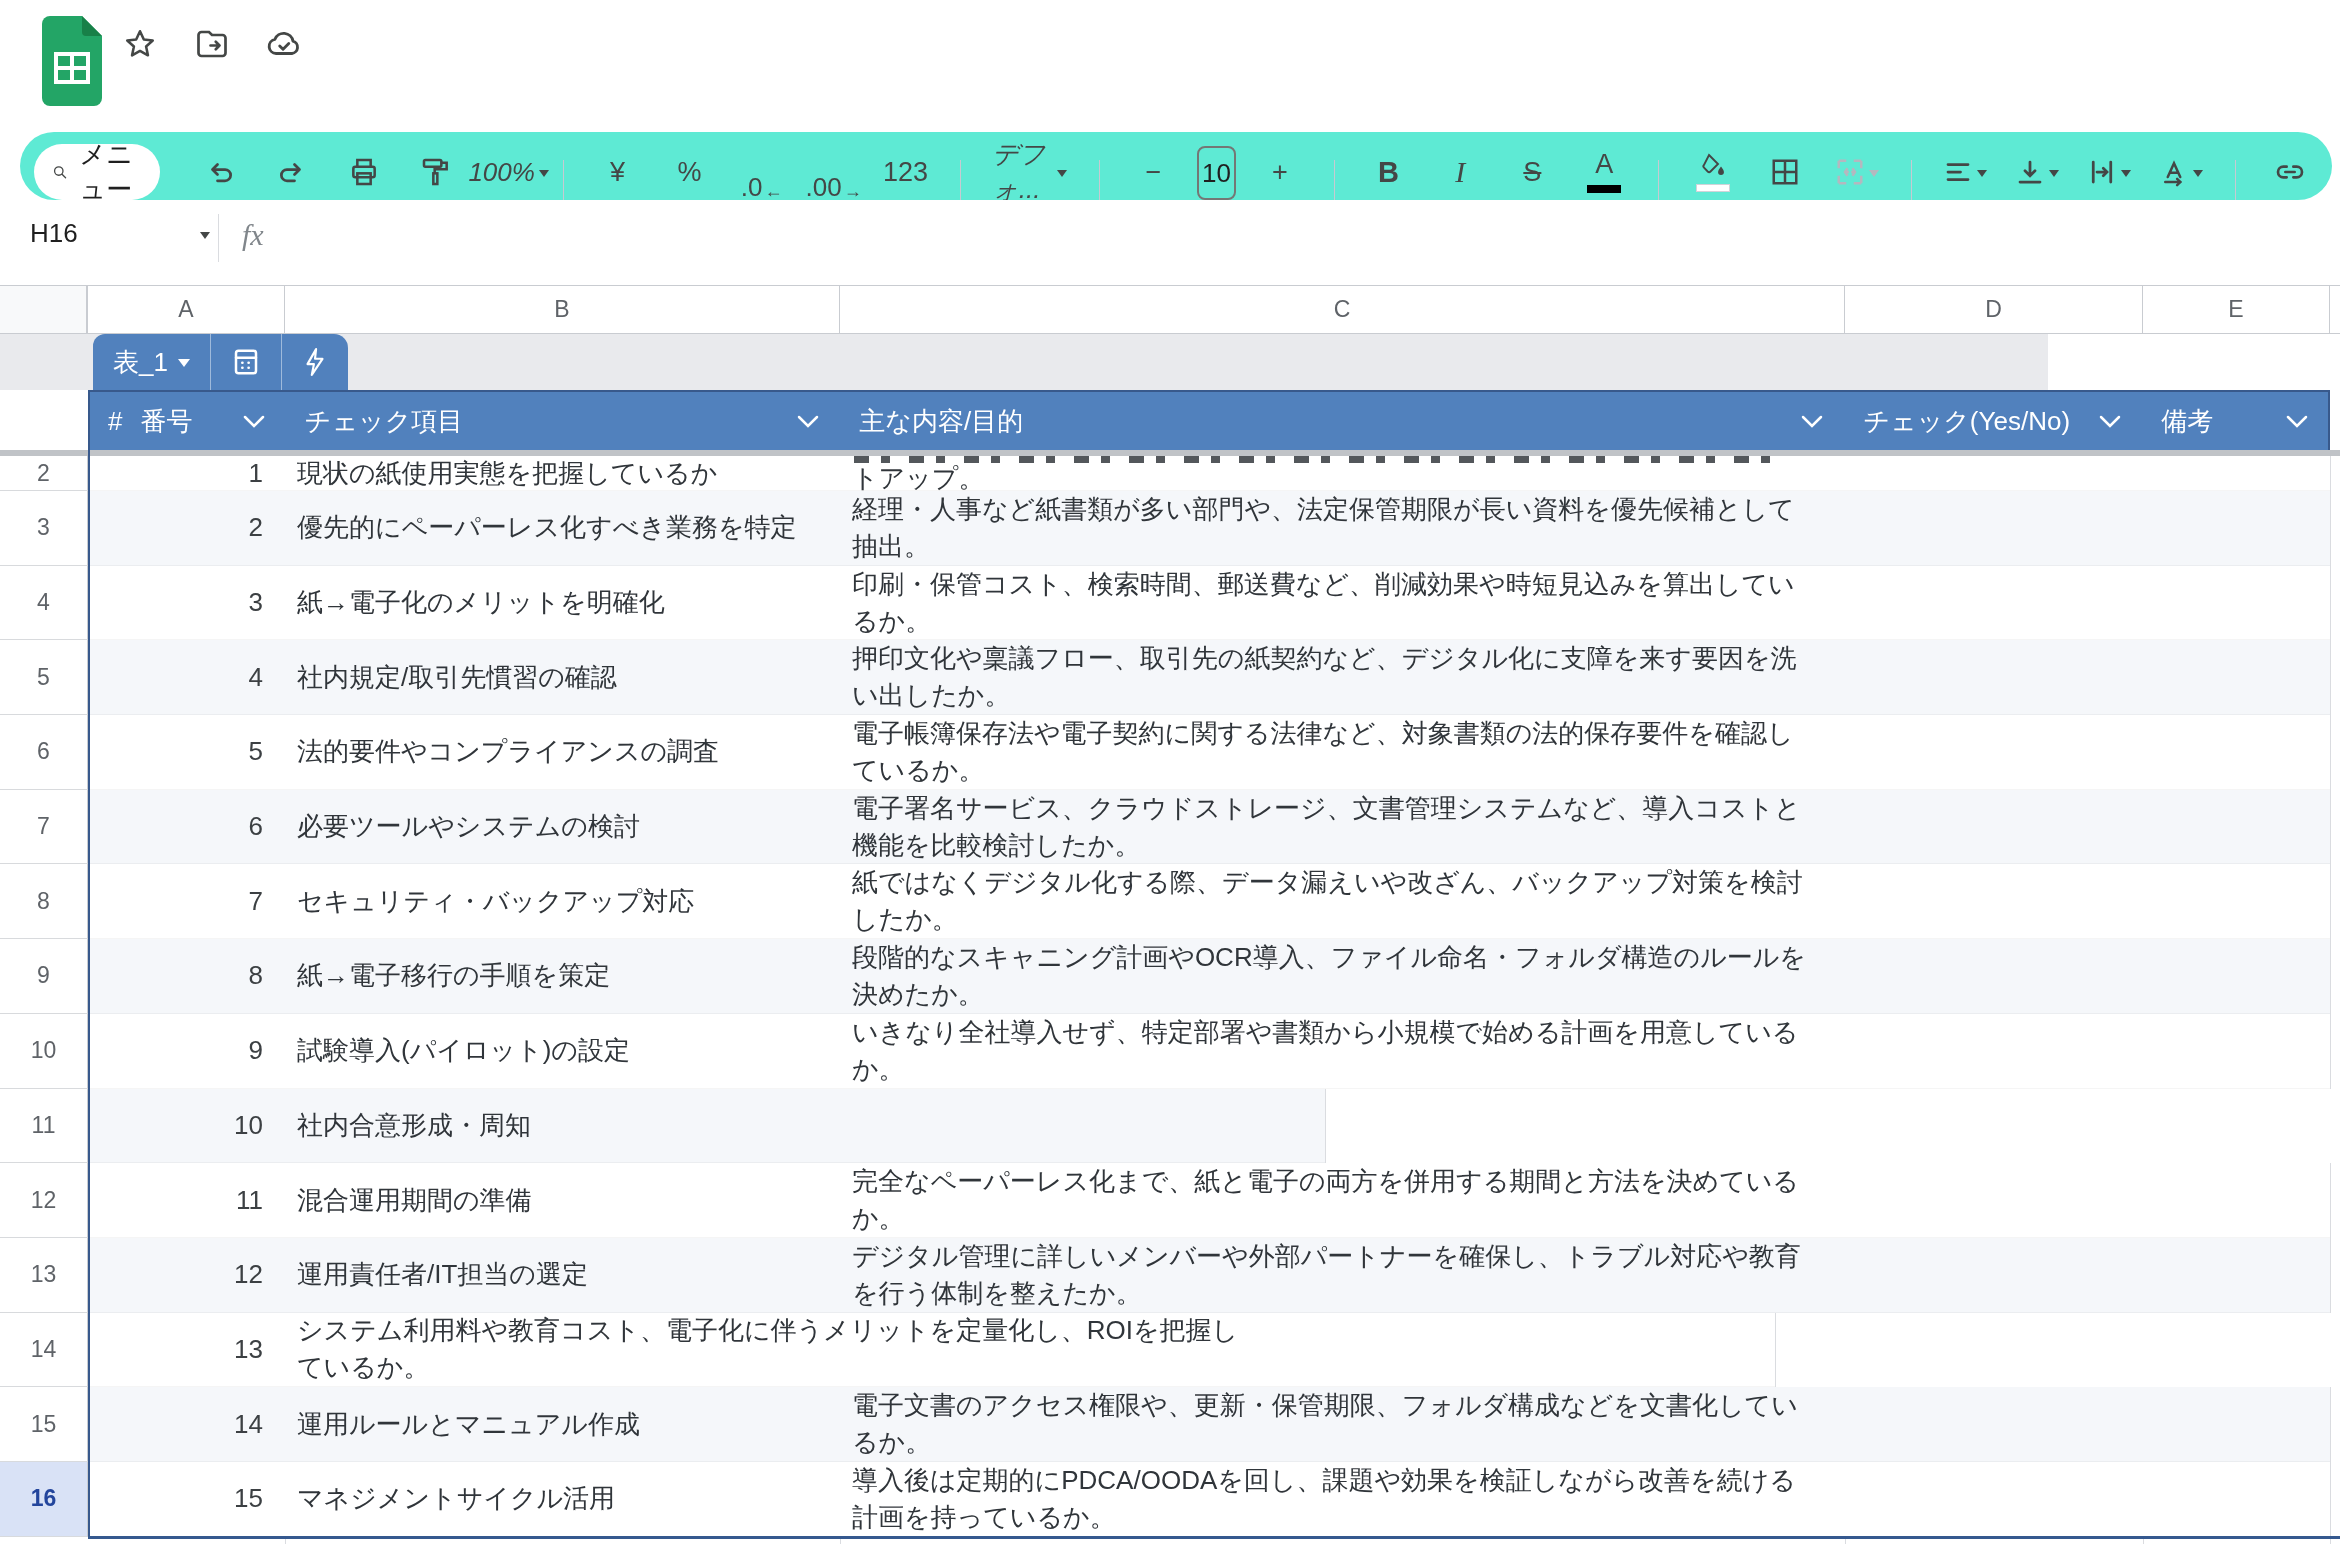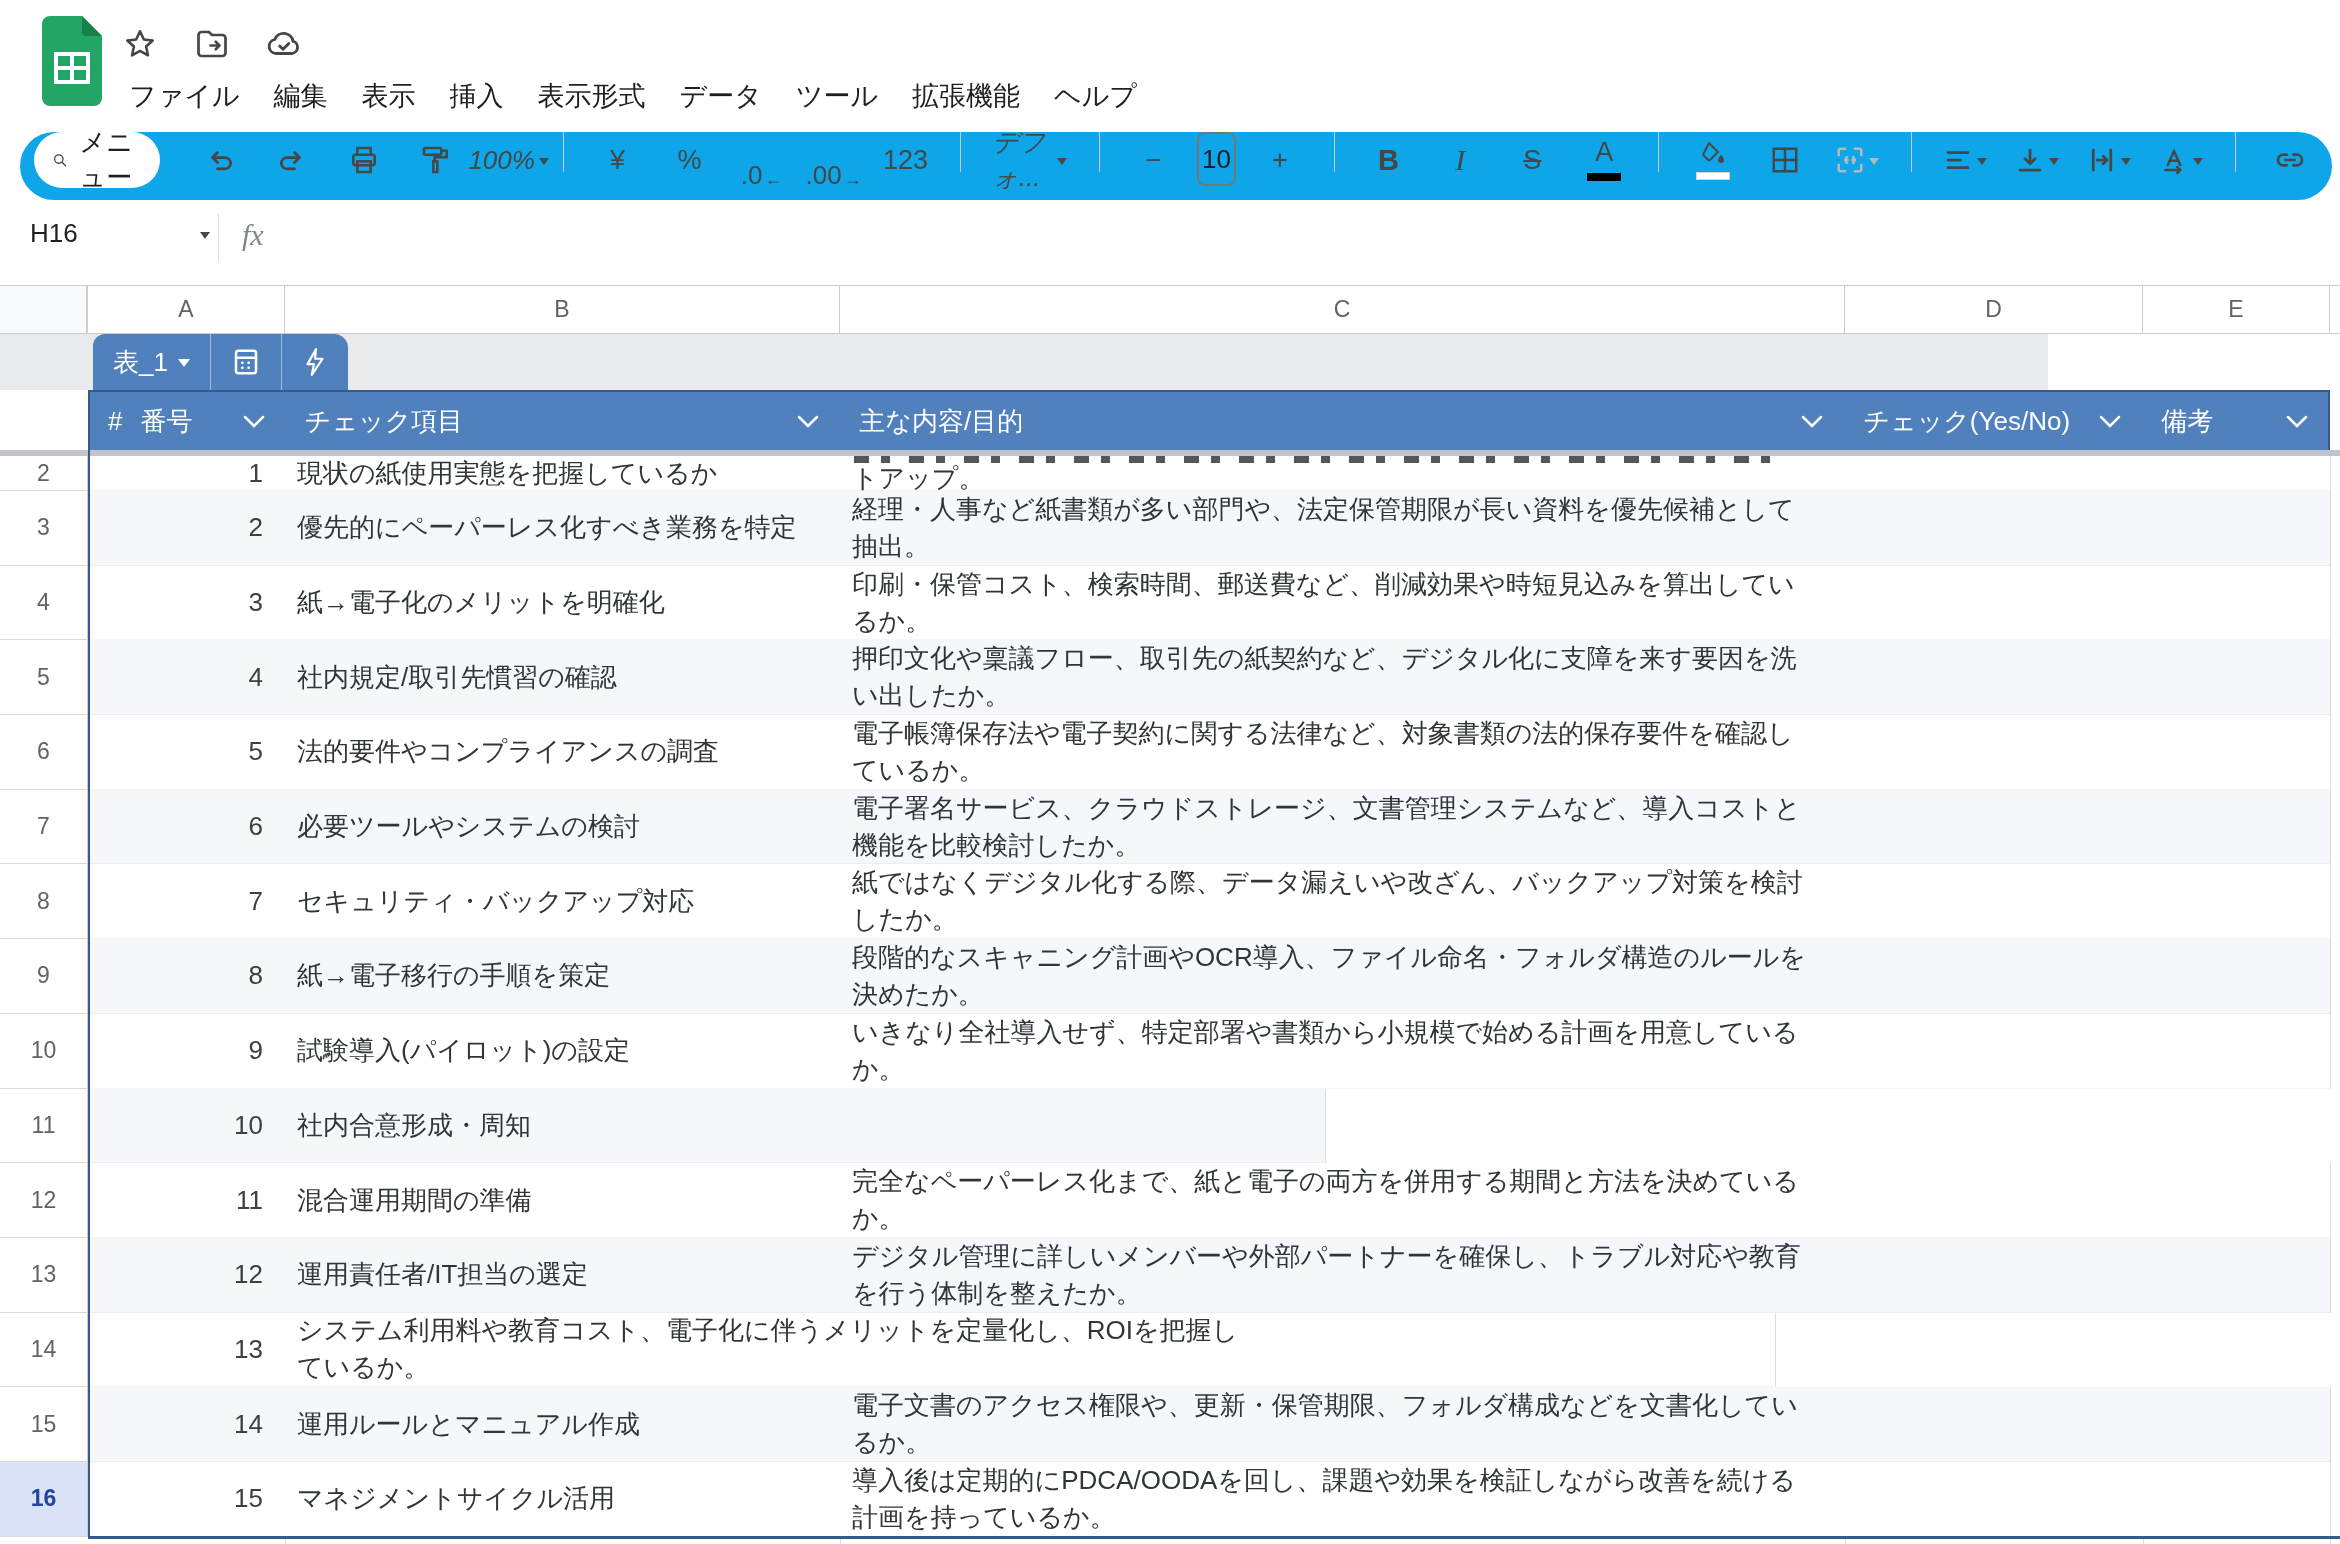--- a/index.html
+++ b/index.html
@@ -10,22 +10,22 @@
   }
   
   .titlebar{position:absolute;left:0;top:0;width:2340px;height:132px;background:#fff;}
   .logo{position:absolute;left:38px;top:16px;}
   .title-line{position:absolute;left:118px;top:22px;display:flex;align-items:center;gap:28px;}
   .doc-title{font-size:36px;font-weight:600;color:#1f1f1f;letter-spacing:0.5px;}
   .tb-ic{display:flex;align-items:center;justify-content:center;width:44px;height:44px;}
   .menubar{position:absolute;left:112px;top:72px;display:flex;}
   .menu-item{font-size:27px;color:#1f1f1f;padding:6px 17px;border-radius:8px;cursor:default;}
   
-  .toolbar{position:absolute;left:20px;top:132px;width:2312px;height:68px;background:#0ea5e9;
-    border-radius:34px;display:flex;align-items:flex-start;padding:0 14px;box-sizing:border-box;gap:16px;}
+  .toolbar{position:absolute;left:20px;top:132px;width:2312px;height:68px;background:#5eead4;
+    border-radius:34px;display:flex;align-items:flex-end;padding:0 14px;box-sizing:border-box;gap:16px;}
   .pill{background:#fff;border-radius:28px;height:56px;display:flex;align-items:center;
     padding:0 26px 0 18px;gap:12px;margin-right:16px;}
   .pill-label{font-size:26px;color:#1f1f1f;}
   .tbtn{min-width:56px;height:56px;display:flex;align-items:center;justify-content:center;
     color:#444746;font-size:27px;border-radius:8px;gap:4px;padding:0 6px;box-sizing:border-box;}
   .tsep{width:1px;height:40px;background:#c7cad1;margin:0 10px;}
   .caret{width:0;height:0;border:6px solid transparent;border-top:8px solid #444746;margin-top:8px;}
   .caret.sm{border-width:5px;border-top-width:7px;}
   .caret.dis{border-top-color:#b4b8bf;}
   .zoom-label,.font-label{font-size:26px;color:#444746;font-style:italic;}
@@ -125,31 +125,20 @@
         <path d="M11 13h6M14.5 10.5L17 13l-2.5 2.5" stroke-linecap="round" stroke-linejoin="round"></path>
       </svg>
     </span>
     <span class="tb-ic">
       <svg class="ic" width="38" height="38" viewBox="0 0 24 24" fill="none" stroke="#444746" stroke-width="1.8" stroke-linecap="round" stroke-linejoin="round">
         <path d="M7 18a4.5 4.5 0 01-.8-8.9 6 6 0 0111.5 1.1A4 4 0 0117 18H7z"></path>
         <path d="M9.3 13.2l2.1 2.1 3.6-3.6"></path>
       </svg>
     </span>
   </div>
-  <nav class="menubar">
-      <span class="menu-item">ファイル</span>
-      <span class="menu-item">編集</span>
-      <span class="menu-item">表示</span>
-      <span class="menu-item">挿入</span>
-      <span class="menu-item">表示形式</span>
-      <span class="menu-item">データ</span>
-      <span class="menu-item">ツール</span>
-      <span class="menu-item">拡張機能</span>
-      <span class="menu-item">ヘルプ</span>
-    </nav>
 </div>
 
 <div class="toolbar">
   <div class="pill">
     <svg class="ic" width="30" height="30" viewBox="0 0 24 24" fill="none" stroke="#444746" stroke-width="2" stroke-linecap="round">
       <circle cx="10.5" cy="10.5" r="6.5"></circle>
         <path d="M15.5 15.5L21 21"></path>
     </svg>
     <span class="pill-label">メニュー</span>
   </div>

